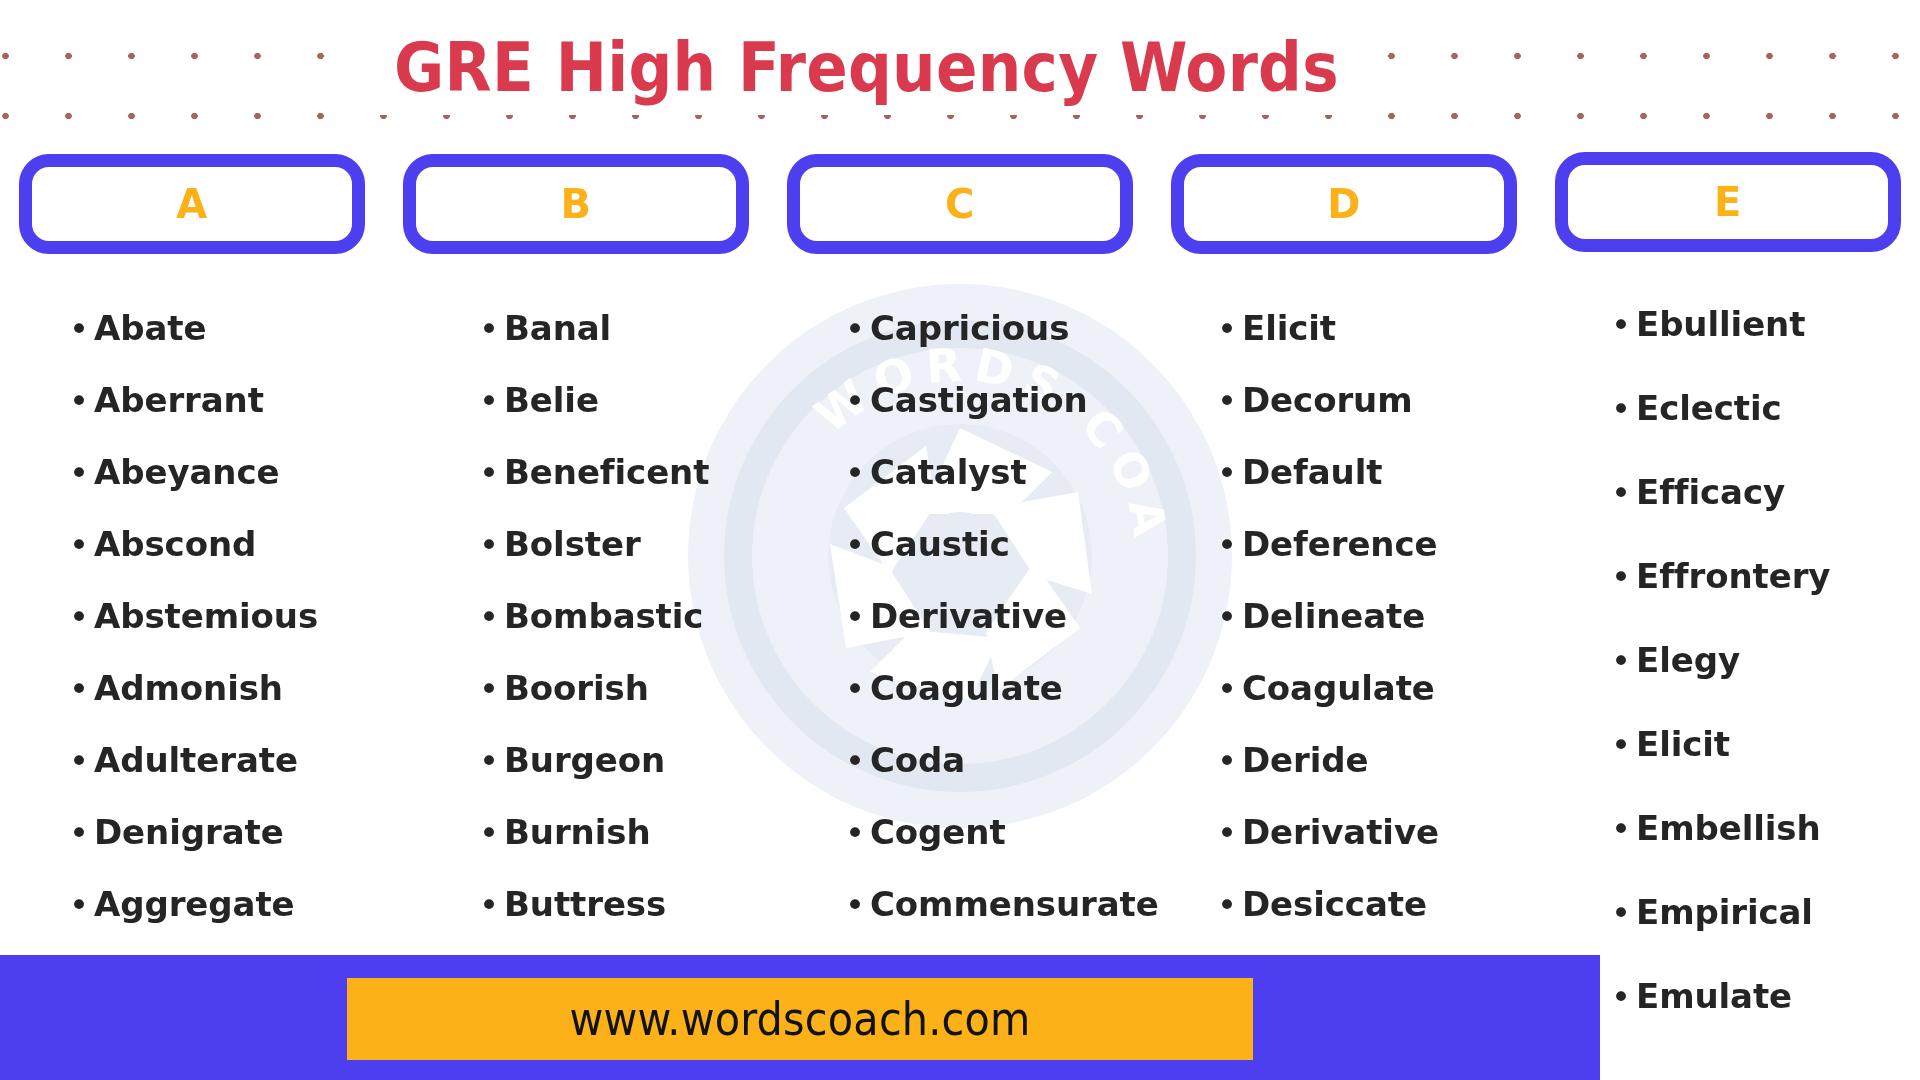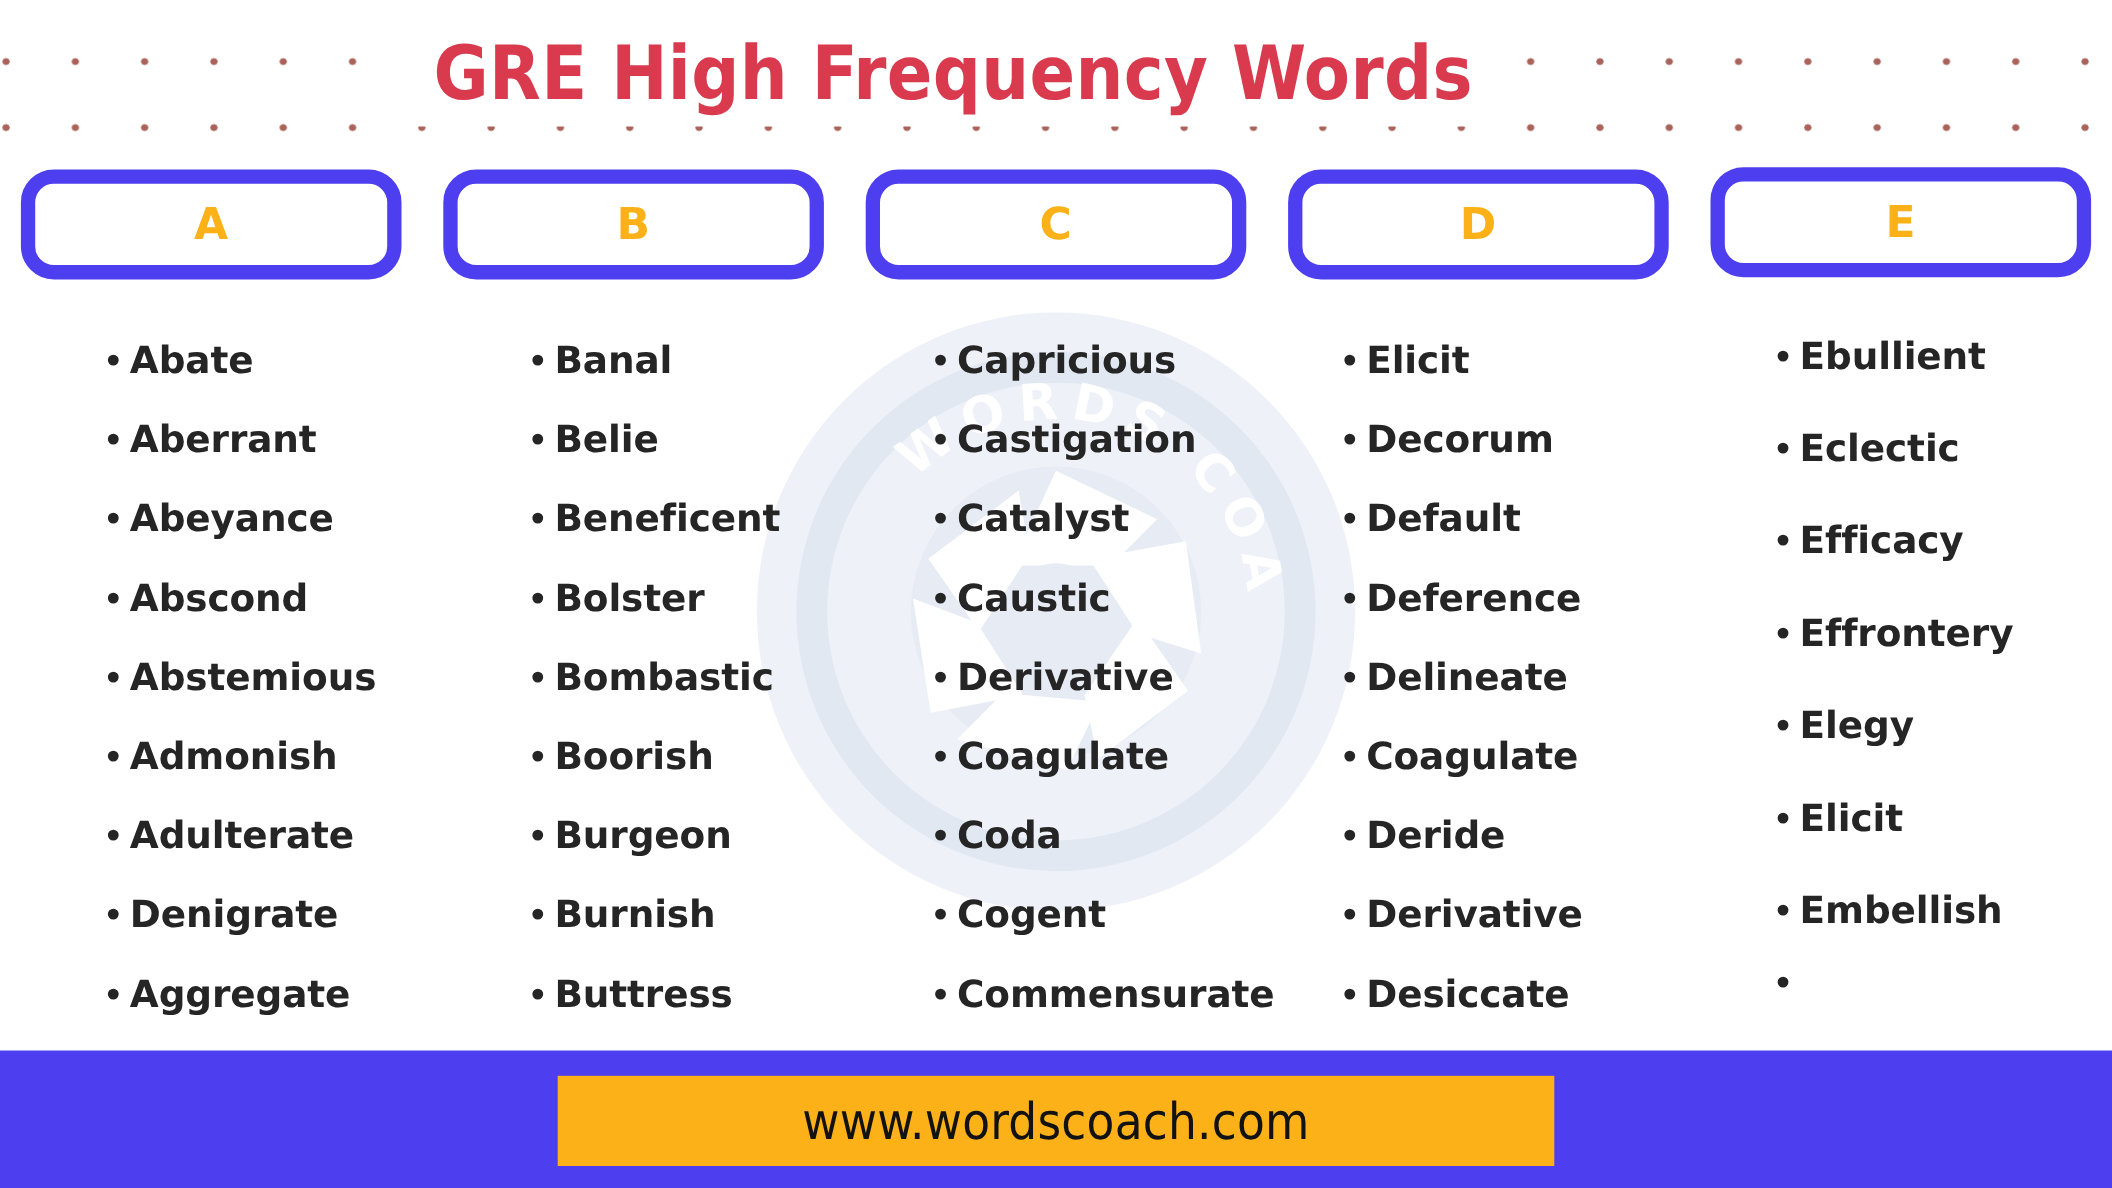--- a/index.html
+++ b/index.html
@@ -141,32 +141,32 @@
   .bullet::before { content: "\2022"; }
   .word-text {
     font-family: "DejaVu Sans", "Liberation Sans", sans-serif;
     font-weight: 700;
     font-size: 34px;
     color: #252525;
     letter-spacing: -0.1px;
   }
 
   
-  .col-a .word-list { padding-left: 88px; }
+  .col-a .word-list { padding-left: 64px; }
   .col-b .word-list { padding-left: 90px; }
   .col-c .word-list { padding-left: 72px; }
   .col-d .word-list { padding-left: 60px; }
   .col-e .word-list { padding-left: 70px; gap: 12px; }
 
   
   #footer-band {
     position: absolute;
     left: 0;
     top: 955px;
-    width: 1920px;
+    width: 1600px;
     height: 125px;
     background: #4d3ff0;
     z-index: 6;
     display: flex;
     align-items: center;
     justify-content: center;
   }
   #site-url-box {
     background: #fbb117;
     width: 906px;
@@ -438,20 +438,21 @@
       <li class="word-item">
           <span class="bullet"></span>
           <span class="word-text">Elicit</span>
         </li>
       <li class="word-item">
           <span class="bullet"></span>
           <span class="word-text">Embellish</span>
         </li>
       <li class="word-item">
           <span class="bullet"></span>
+          <span class="word-text">Empirical</span>
         </li>
       <li class="word-item">
           <span class="bullet"></span>
           <span class="word-text">Emulate</span>
         </li>
     </ul>
   </div>
 
 </div>
 

